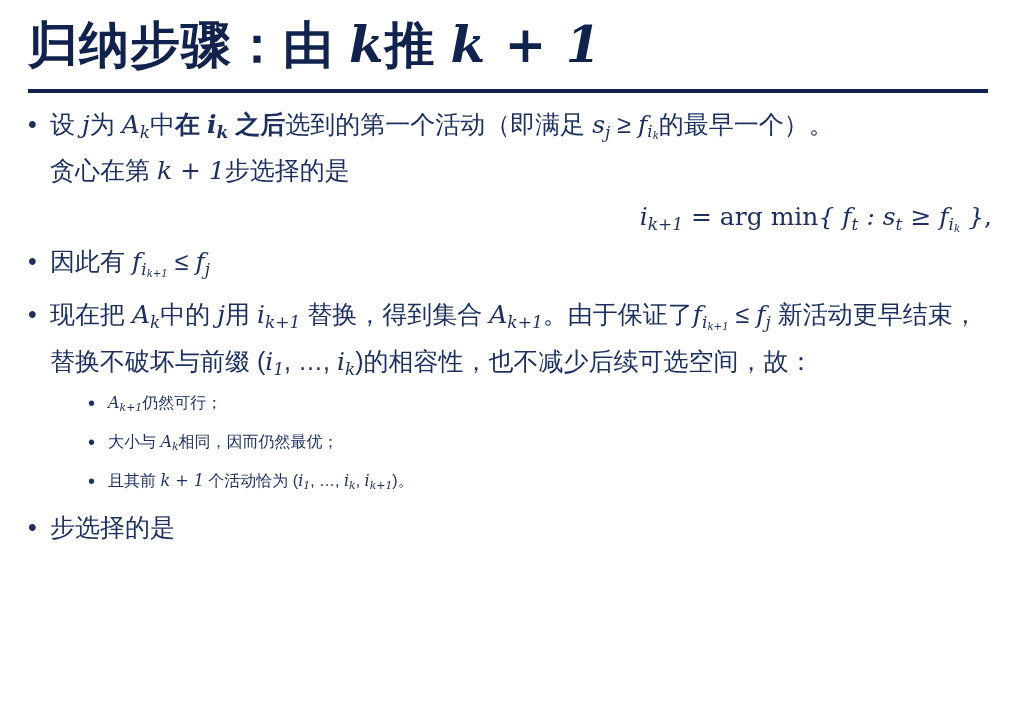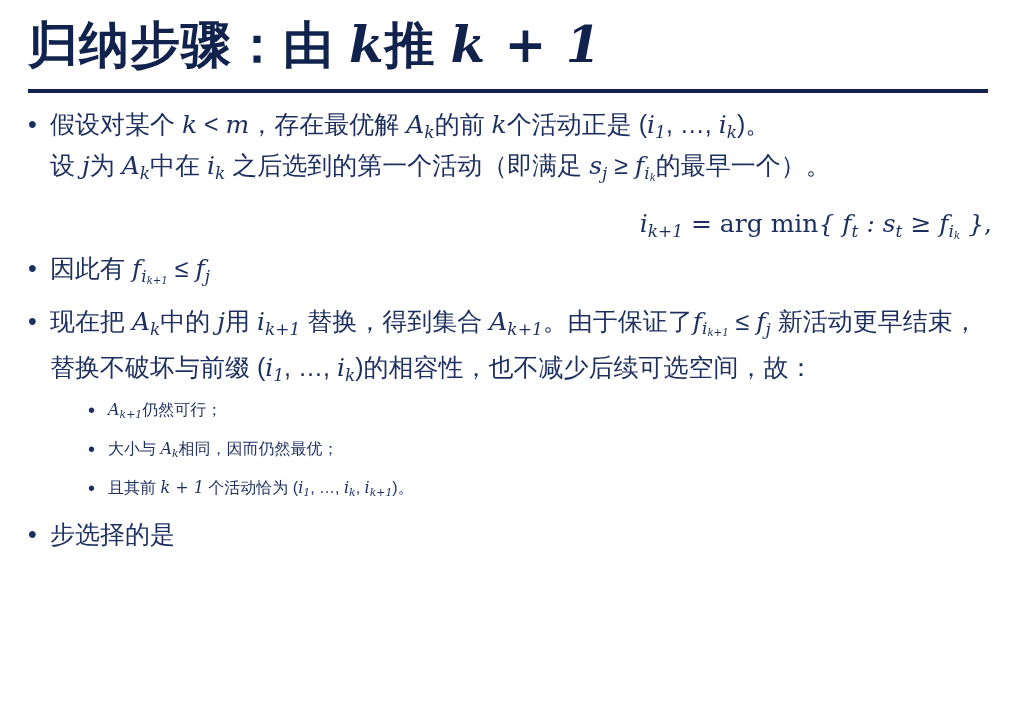--- a/index.html
+++ b/index.html
@@ -87,21 +87,21 @@
     font-size: 0.68em;
     vertical-align: -0.28em;
     font-family: "DejaVu Serif", serif;
     font-style: italic;
   }
   .subsub {
     font-size: 0.6em;
     vertical-align: -0.2em;
   }
   .bold-cjk {
-    font-weight: normal;
+    font-weight: bold;
     text-align: right;
   }
   .display-eq {
     text-align: right;
     font-family: "DejaVu Serif", serif;
     font-size: 25px;
     margin: 14px 0 10px 0;
     color: #1c2f5e;
     font-style: italic;
   }
@@ -123,22 +123,22 @@
     <span class="math">k + 1</span>
   </div>
 
   <div class="title-rule"></div>
 
   <div class="content">
 
     <div class="bullet-row">
       <div class="bullet-mark">•</div>
       <div class="bullet-body">
-        <span class="line">假设对某个 <span class="math">k</span> &lt; <span class="math">m</span>，存在最优解 <span class="math">A<span class="sub">k</span></span>的前 <span class="math">k</span>个活动正是 (<span class="math">i<span class="sub">1</span></span>, …, <span class="math">i<span class="sub">k</span></span>)。</span>
         <span class="line">设 <span class="math">j</span>为 <span class="math">A<span class="sub">k</span></span>中<span class="bold-cjk">在 <span class="math">i<span class="sub">k</span></span> 之后</span>选到的第一个活动（即满足 <span class="math">s<span class="sub">j</span></span> ≥ <span class="math">f<span class="sub">i<span class="subsub">k</span></span></span>的最早一个）。</span>
+        <span class="line">贪心在第 <span class="math">k + 1</span>步选择的是</span>
       </div>
     </div>
 
     <div class="display-eq">
       <span class="math">i<span class="sub">k+1</span></span> <span class="op">=</span> <span class="op">arg min</span>{ <span class="math">f<span class="sub">t</span></span> : <span class="math">s<span class="sub">t</span></span> ≥ <span class="math">f<span class="sub">i<span class="subsub">k</span></span></span> }<span class="op">,</span>
     </div>
 
     <div class="bullet-row">
       <div class="bullet-mark">•</div>
       <div class="bullet-body">

